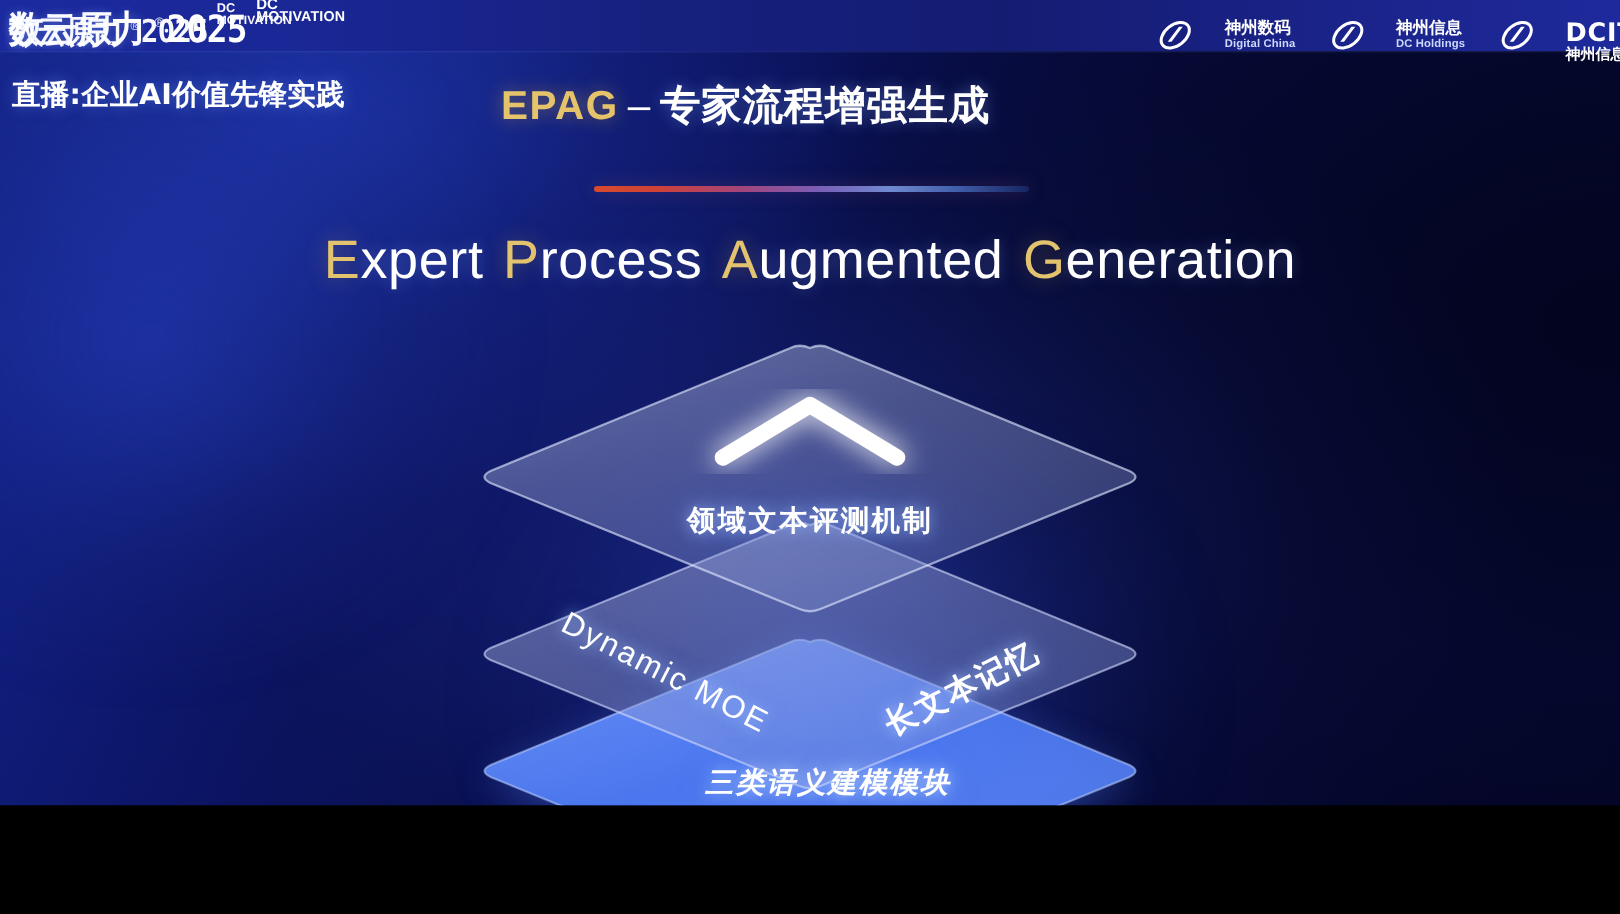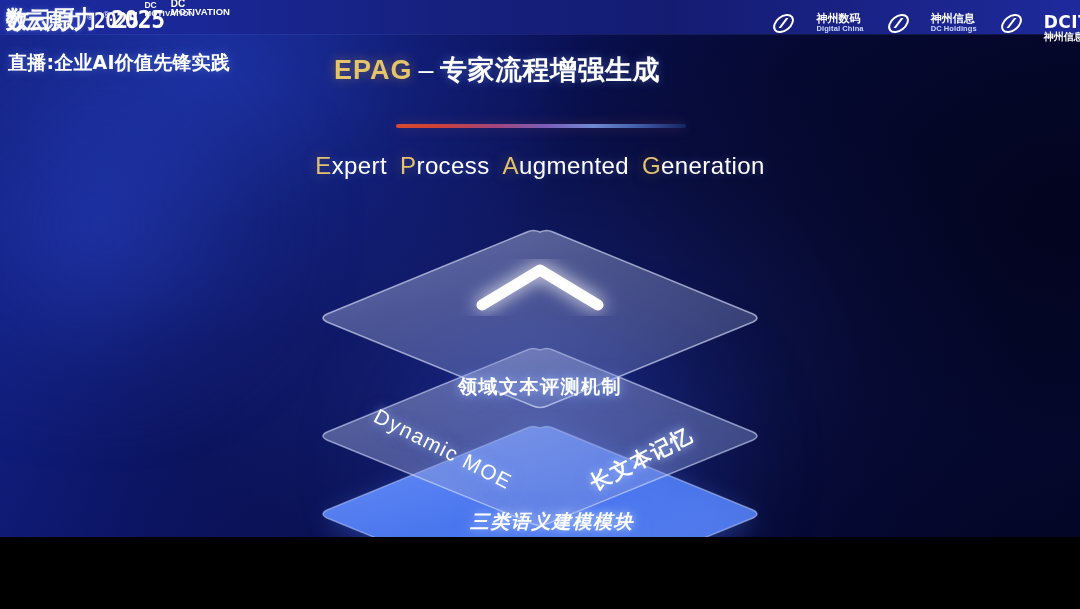--- a/index.html
+++ b/index.html
@@ -220,21 +220,21 @@
     box-shadow: 0 0 12px rgba(160,90,120,0.35);
   }
 
   
   .subtitle {
     position: absolute;
     left: 0; top: 152px;
     width: 1080px;
     text-align: center;
     font-family: "Liberation Sans", sans-serif;
-    font-size: 24px;
+    font-size: 36px;
     font-weight: 400;
     letter-spacing: 0.4px;
     white-space: nowrap;
   }
   .subtitle .cap {
     color: #e3c36d;
     text-shadow: 0 0 14px rgba(220,180,80,0.35);
   }
   .subtitle .rest {
     color: #ffffff;
@@ -259,21 +259,20 @@
     pointer-events: none;
   }
   .label-top {
     left: 0; top: 112px;
     width: 510px;
     text-align: center;
     font-size: 19px;
     font-weight: 700;
     letter-spacing: 1.5px;
     text-shadow: 0 0 10px rgba(160,190,255,0.75), 0 0 20px rgba(110,150,255,0.45);
-    margin-top: 40px;
   }
   .label-bottom {
     left: 12px; top: 287px;
     width: 510px;
     text-align: center;
     font-size: 19px;
     font-weight: 700;
     letter-spacing: 1.5px;
     text-shadow: 0 0 10px rgba(190,215,255,0.85), 0 0 20px rgba(130,170,255,0.5);
     font-style: italic;

